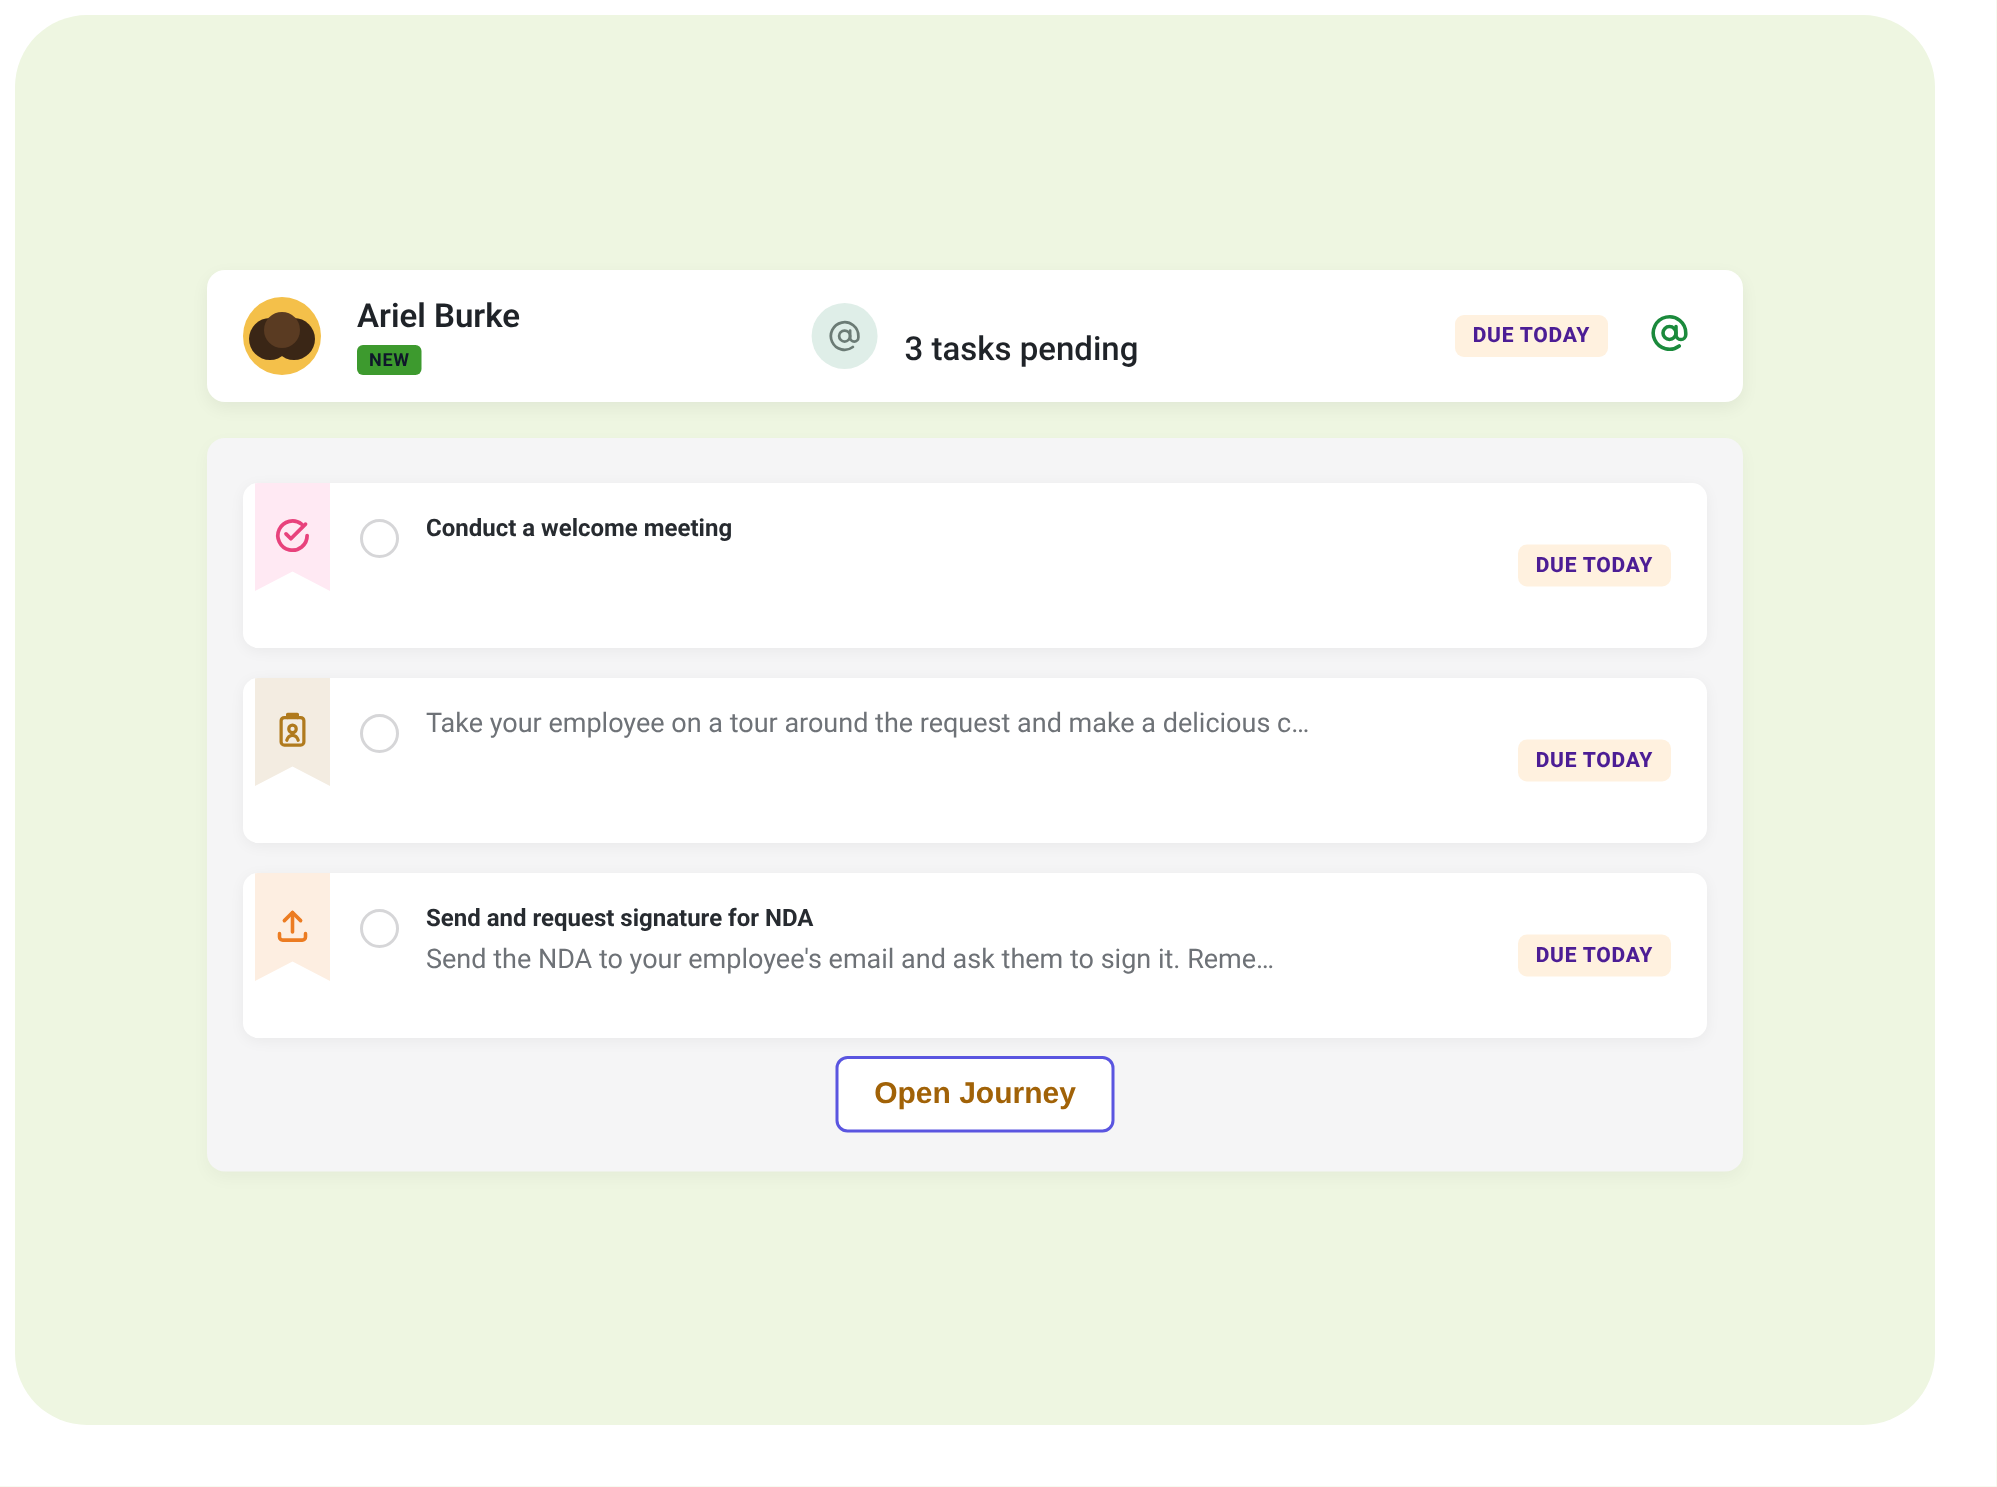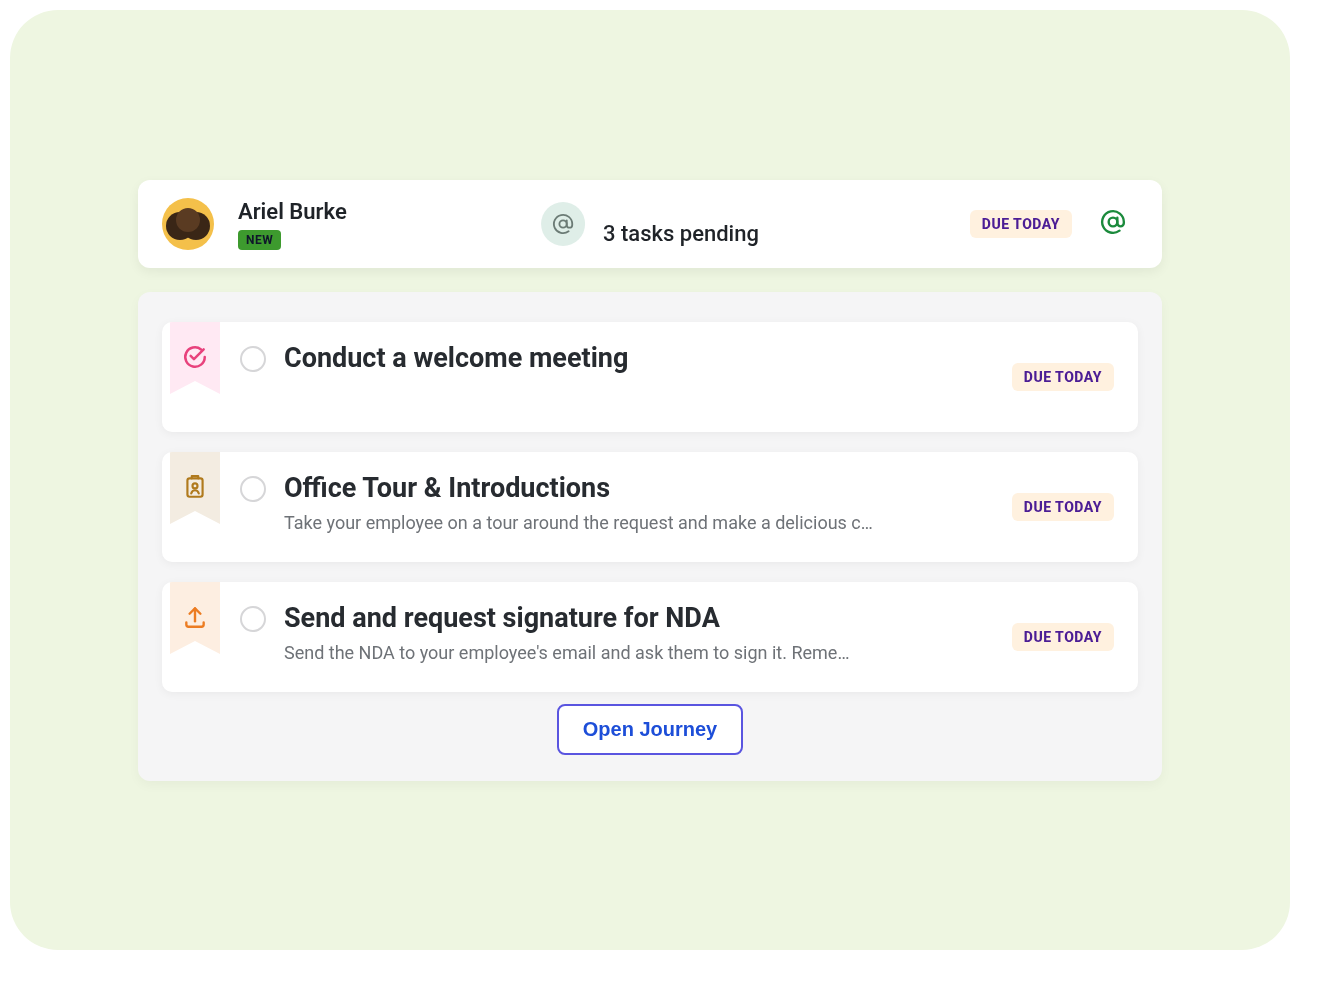--- a/index.html
+++ b/index.html
@@ -119,32 +119,32 @@
   .chk{
     width:26px;height:26px;border-radius:50%;
     border:2px solid #d6d6d8;background:#fff;
     cursor:pointer;
   }
   .task-body{
     flex:1;
     padding:20px 8px 20px 6px;
     min-width:0;
   }
-  .task-title{font-size:27px;font-weight:700;color:#272b30;margin-bottom:8px;}
+  .task-title{font-size:16px;font-weight:700;color:#272b30;margin-bottom:8px;}
   .task-desc{font-size:18px;color:#6e7277;white-space:nowrap;overflow:hidden;text-overflow:ellipsis;max-width:640px;}
   .task-right{
     display:flex;align-items:center;padding-right:24px;
   }
 
   .open-btn{
     display:block;
     margin:10px auto 0 auto;
     background:#fff;
     border:2px solid #5a55e0;
-    color:#1d4ed8;
+    color:#a16207;
     font-size:20px;font-weight:600;
     padding:12px 24px;
     border-radius:8px;
     cursor:pointer;
   }
 </style>
 </head>
 <body>
 
 <div class="stage">
@@ -209,21 +209,20 @@
               <path d="M9 4V2h6v2"></path>
               <circle cx="12" cy="11" r="2.3"></circle>
               <path d="M8.5 18c.6-2 2-3 3.5-3s2.9 1 3.5 3"></path>
           </svg>
         </span>
       </div>
       <div class="check-col">
         <button class="chk"></button>
       </div>
       <div class="task-body">
-        <div class="task-title">Office Tour &amp; Introductions</div>
         <div class="task-desc">Take your employee on a tour around the request and make a delicious c…</div>
       </div>
       <div class="task-right">
         <div class="due-badge">DUE TODAY</div>
       </div>
     </div>
 
     <div class="task-card" style="margin-bottom:12px">
       <div class="ribbon r-peach">
         <div class="ribbon-shape"></div>

